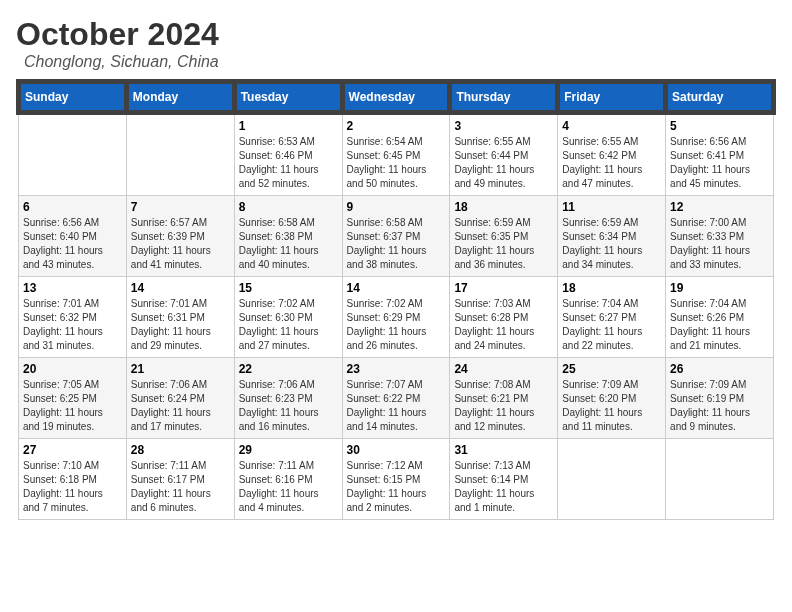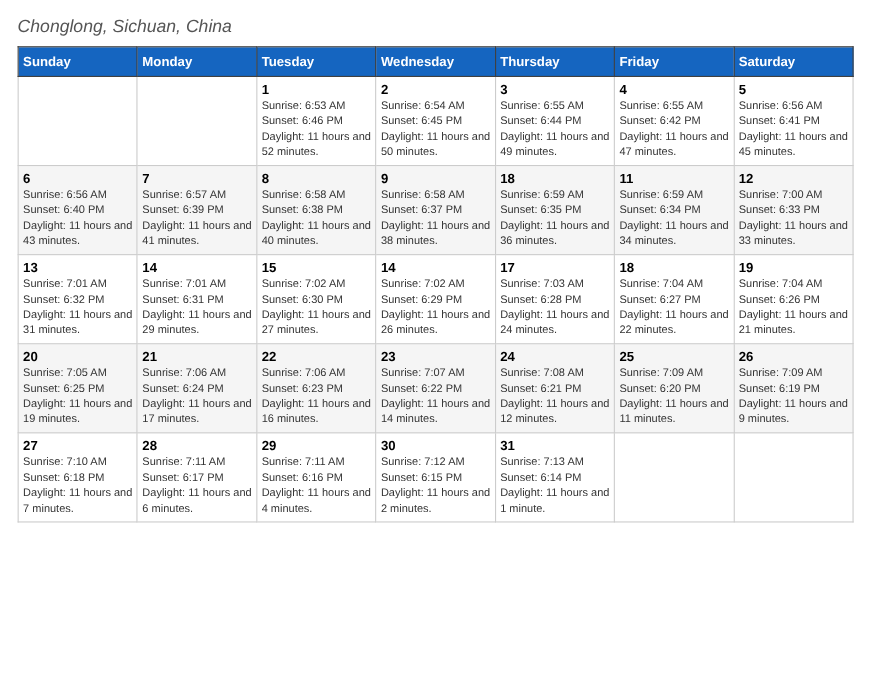--- a/index.html
+++ b/index.html
@@ -42,21 +42,21 @@
       width: 100%;
       border-collapse: collapse;
       font-size: 11px;
     }
     .calendar th {
       background: #1565C0;
       color: #fff;
       padding: 6px 4px;
       text-align: left;
       font-size: 12px;
-      border: 1px solid #404040;
+      border: 5px solid #404040;
     }
     .calendar td {
       border: 1px solid #ccc;
       vertical-align: top;
       padding: 4px;
       height: 80px;
       width: 108px;
       background: #fff;
     }
     .calendar tr:nth-child(even) td {
@@ -74,20 +74,21 @@
     }
     .empty-cell {
       background: #fff !important;
     }
   </style>
 </head>
 <body>
 
 <div class="header-area">
   <div class="title-area">
+    <div class="month-title">October 2024</div>
     <div class="location-title">Chonglong, Sichuan, China</div>
   </div>
 </div>
 
 <table class="calendar">
   <thead>
     <tr>
     <th>Sunday</th>
         <th>Monday</th>
         <th>Tuesday</th>

